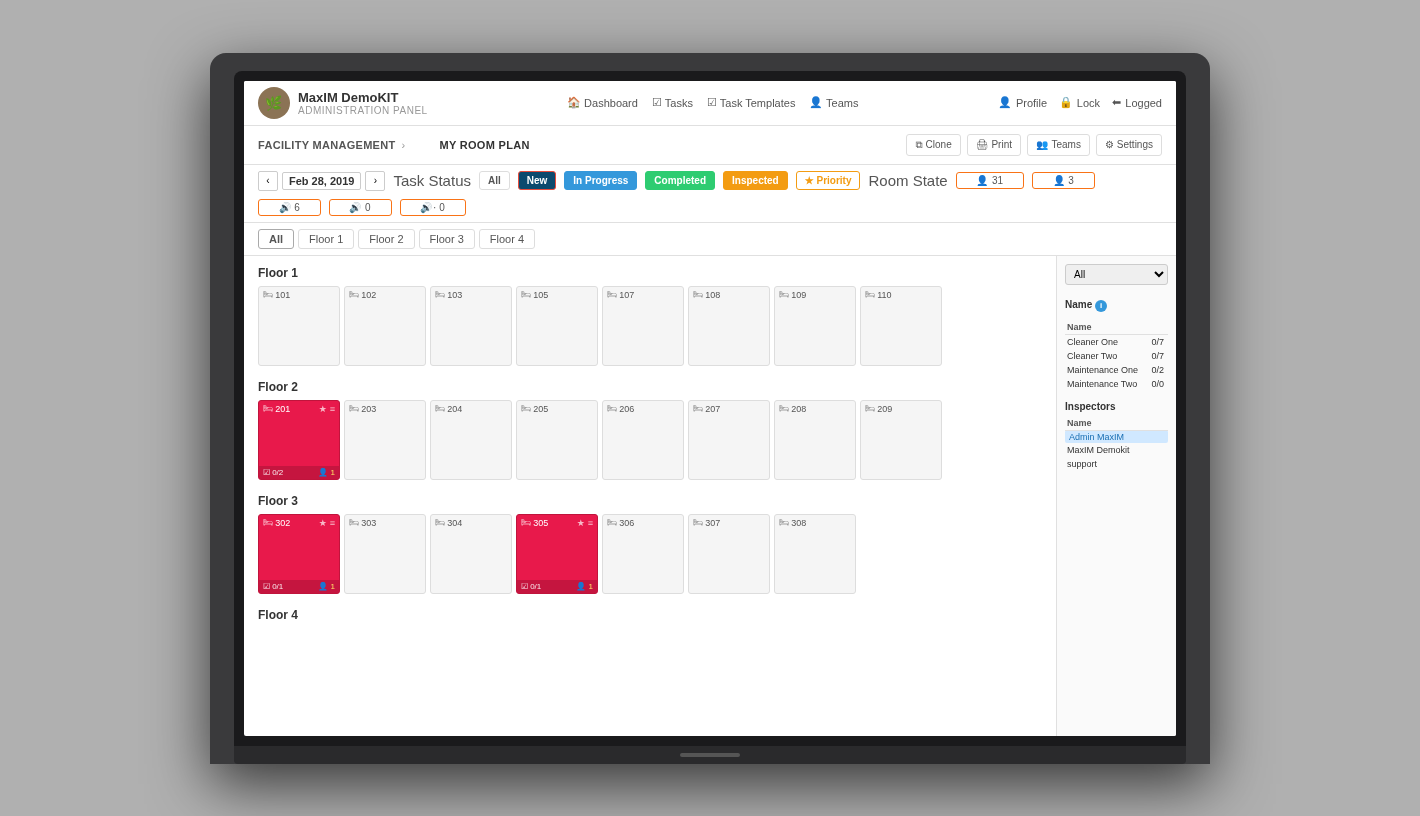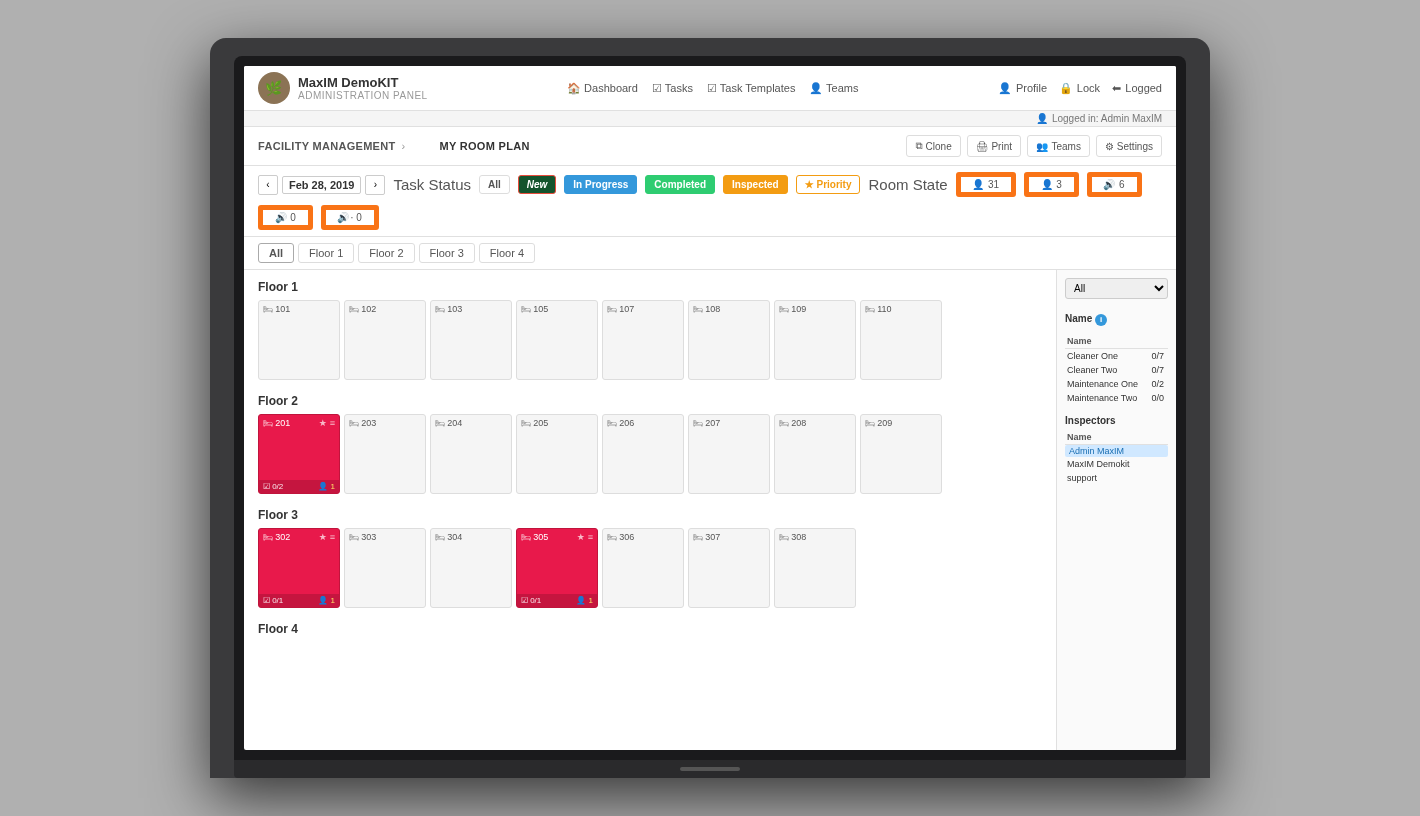--- a/index.html
+++ b/index.html
@@ -202,33 +202,33 @@
     .filter-btn {
       font-size: 10px;
       padding: 3px 8px;
       border: 1px solid #ddd;
       border-radius: 3px;
       cursor: pointer;
       font-weight: bold;
     }
 
     .btn-all { background: #fff; color: #555; }
-    .btn-new { background: #14532d; color: #fff; border-color: #e74c3c; font-style: italic; }
+    .btn-new { background: #0c4a6e; color: #fff; border-color: #e74c3c; }
     .btn-in-progress { background: #3498db; color: #fff; border-color: #3498db; }
     .btn-completed { background: #2ecc71; color: #fff; border-color: #2ecc71; }
     .btn-inspected { background: #f39c12; color: #fff; border-color: #f39c12; }
     .btn-priority { background: #fff; color: #f39c12; border: 1px solid #f39c12; }
 
     .state-badge {
       display: inline-flex;
       align-items: center;
       gap: 3px;
       font-size: 10px;
-      padding: 2px 12px;
-      border: 5px solid #f97316;
+      padding: 2px 20px;
+      border: 1px solid #f97316;
       border-radius: 3px;
       background: #fff;
       color: #555;
     }
 
     
     .floor-tabs {
       padding: 6px 14px;
       border-bottom: 1px solid #e0e0e0;
       display: flex;
@@ -474,24 +474,20 @@
             <span>🔒</span>
             <span>Lock</span>
           </button>
           <button class="top-right-btn">
             <span>⬅</span>
             <span>Logged</span>
           </button>
         </div>
       </div>
 
-      <div class="logged-in-bar">
-        <span>👤</span>
-        <span>Logged in: Admin MaxIM</span>
-      </div>
 
       <div class="breadcrumb-bar">
         <div class="breadcrumb">
           <span>FACILITY MANAGEMENT</span>
           <span class="sep">›</span>
           <span class="current">MY ROOM PLAN</span>
         </div>
         <div class="breadcrumb-actions">
           <button class="bc-btn">
             <span>⧉</span>

